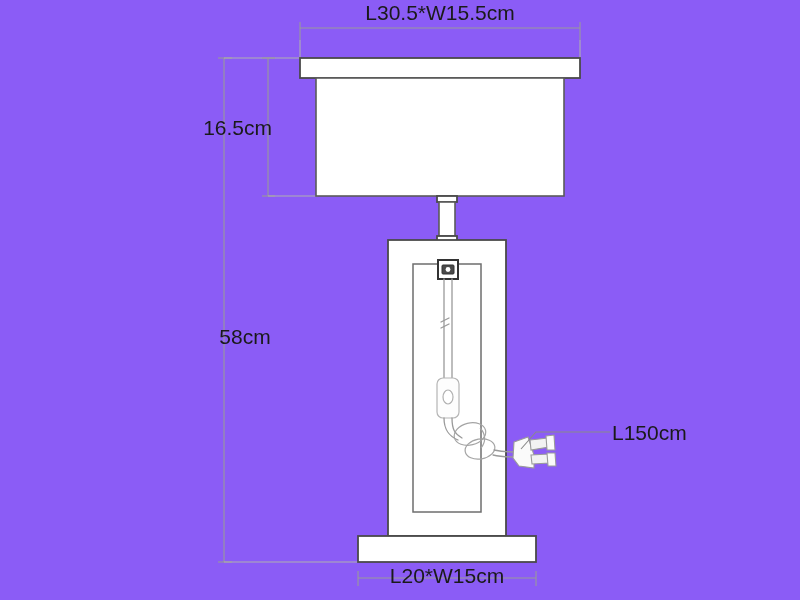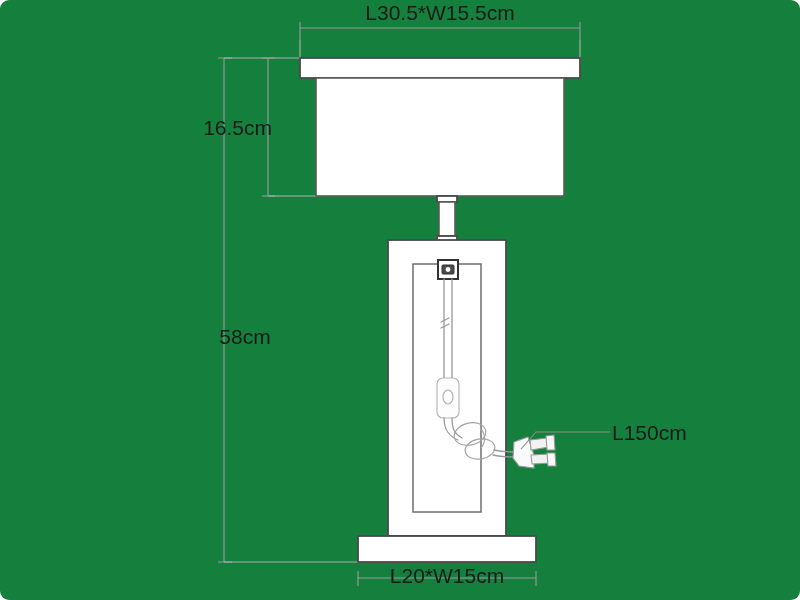--- a/index.html
+++ b/index.html
@@ -8,23 +8,22 @@
     padding: 0;
     background: #ffffff;
   }
   body {
     font-family: "Liberation Sans", sans-serif;
   }
   #drawing-canvas {
     position: relative;
     width: 800px;
     height: 600px;
-    background: #15803d;
+    background: #8b5cf6;
     overflow: hidden;
-    border-radius: 9px;
   }
   #drawing-svg {
     position: absolute;
     top: 0;
     left: 0;
     width: 800px;
     height: 600px;
     display: block;
   }
   .dim-text {

